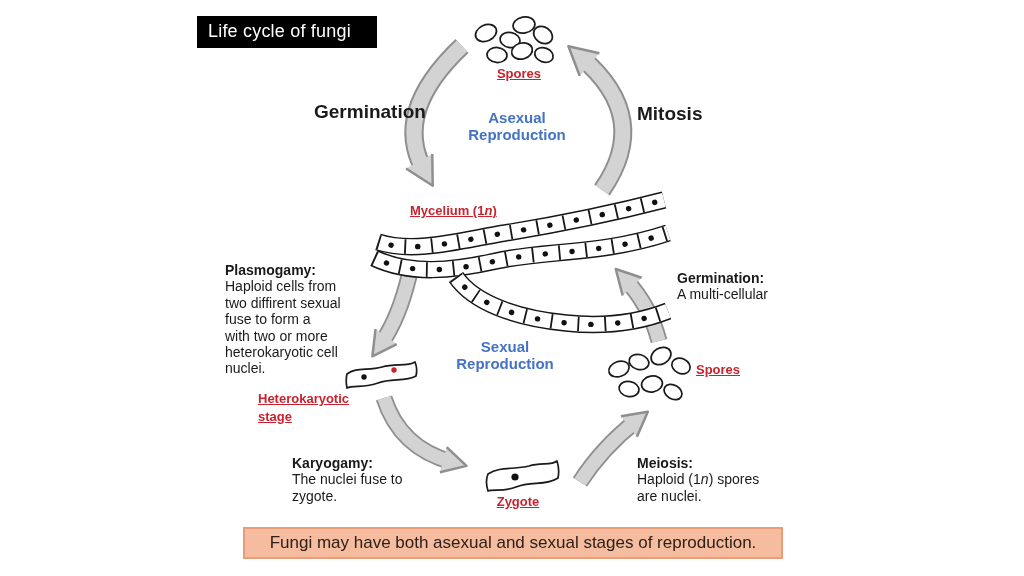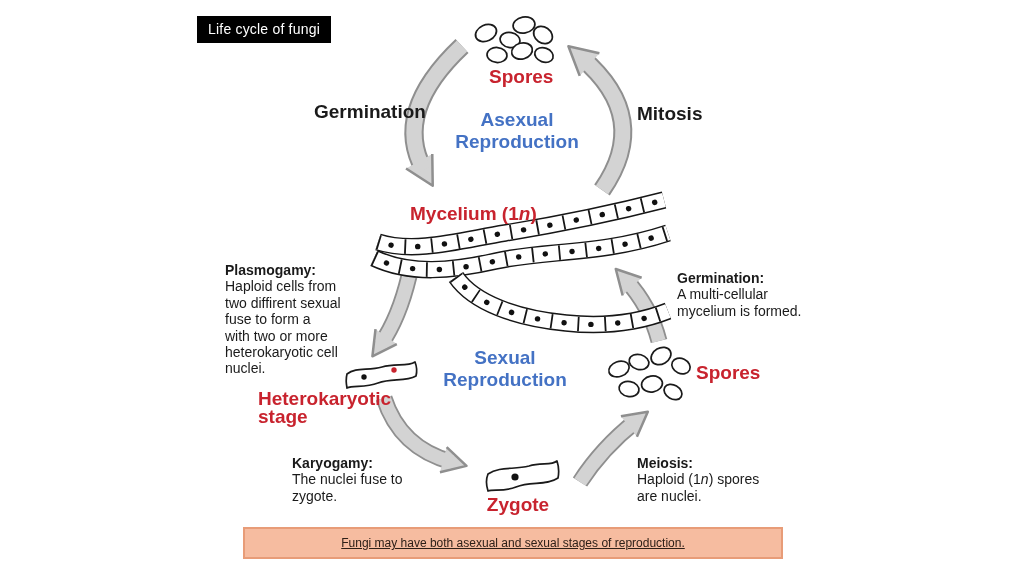--- a/index.html
+++ b/index.html
@@ -1,29 +1,29 @@
 <!DOCTYPE html>
 <html style="--red: #c8232e; --blue: #4472c4; --ink: #1a1a1a; --arrow_fill: #d3d3d3; --arrow_stroke: #8f8f8f; --banner_bg: #f6bca0; --banner_border: #e89c78; --banner_text: #2e2018; --title_bg: #000000; --title_fg: #ffffff;"><head>
 <meta charset="utf-8">
 <style>
   html,body{margin:0;padding:0;background:#fff;}
   .canvas{position:relative;width:1024px;height:576px;background:#fff;overflow:hidden;
           font-family:"Liberation Sans", sans-serif;}
   .abs{position:absolute;}
-  .title-box{background:var(--title_bg,#000);color:var(--title_fg,#fff);font-size:14px;
-             padding:5px 11px 6px 11px;letter-spacing:0.2px;}
+  .title-box{background:var(--title_bg,#000);color:var(--title_fg,#fff);font-size:18px;
+             padding:5px 26px 6px 11px;letter-spacing:0.2px;}
   .lbl{font-weight:bold;font-size:19px;line-height:1.18;color:var(--ink,#111);}
-  .lbl-red{font-weight:bold;font-size:19px;line-height:1.2;color:var(--red,#c8232e);}
-  .lbl-blue{font-weight:bold;font-size:19px;line-height:1.15;color:var(--blue,#4472c4);text-align:center;}
+  .lbl-red{font-weight:bold;font-size:13px;line-height:1.2;color:var(--red,#c8232e);text-decoration:underline;}
+  .lbl-blue{font-weight:bold;font-size:15px;line-height:1.15;color:var(--blue,#4472c4);text-align:center;}
   .para{font-size:14px;line-height:16.4px;color:var(--ink,#1a1a1a);}
   .para .head{font-weight:bold;}
   .center{text-align:center;}
   .banner{box-sizing:border-box;background:var(--banner_bg,#f6bca0);
           border:2px solid var(--banner_border,#e89c78);color:var(--banner_text,#2e2018);
-          font-size:12px;display:flex;align-items:center;justify-content:center;text-decoration:underline;}
+          font-size:17px;display:flex;align-items:center;justify-content:center;}
   
   .band-dark{fill:none;stroke:var(--arrow_stroke,#8f8f8f);}
   .band-light{fill:none;stroke:var(--arrow_fill,#d3d3d3);}
   .bw19{stroke-width:19px;} .bw15{stroke-width:15px;}
   .bw17{stroke-width:17px;} .bw13{stroke-width:13.4px;}
   .ah{fill:var(--arrow_fill,#d3d3d3);stroke:var(--arrow_stroke,#8f8f8f);
       stroke-width:2.5px;stroke-linejoin:round;}
   
   .myc-o{fill:none;stroke:#161616;stroke-width:17.5px;}
   .myc-f{fill:none;stroke:#ffffff;stroke-width:14.6px;}
@@ -154,29 +154,28 @@
     <div>with two or more</div>
     <div>heterokaryotic cell</div>
     <div>nuclei.</div>
   </div>
 
   <div class="abs lbl-red" style="left:258px;top:390px;line-height:18px">
     <div>Heterokaryotic</div>
     <div>stage</div>
   </div>
 
-  <div class="abs lbl-blue" style="left:435px;top:347px;width:140px">
+  <div class="abs lbl-blue" style="left:435px;top:338px;width:140px">
     <div>Sexual</div>
     <div>Reproduction</div>
   </div>
 
   <div class="abs para" style="left:677px;top:270px;width:150px">
     <div class="head">Germination:</div>
     <div>A multi-cellular</div>
-    <div>mycelium is formed.</div>
   </div>
 
   <div class="abs lbl-red" style="left:696px;top:362px">Spores</div>
 
   <div class="abs para" style="left:292px;top:455px;width:150px">
     <div class="head">Karyogamy:</div>
     <div>The nuclei fuse to</div>
     <div>zygote.</div>
   </div>
 

